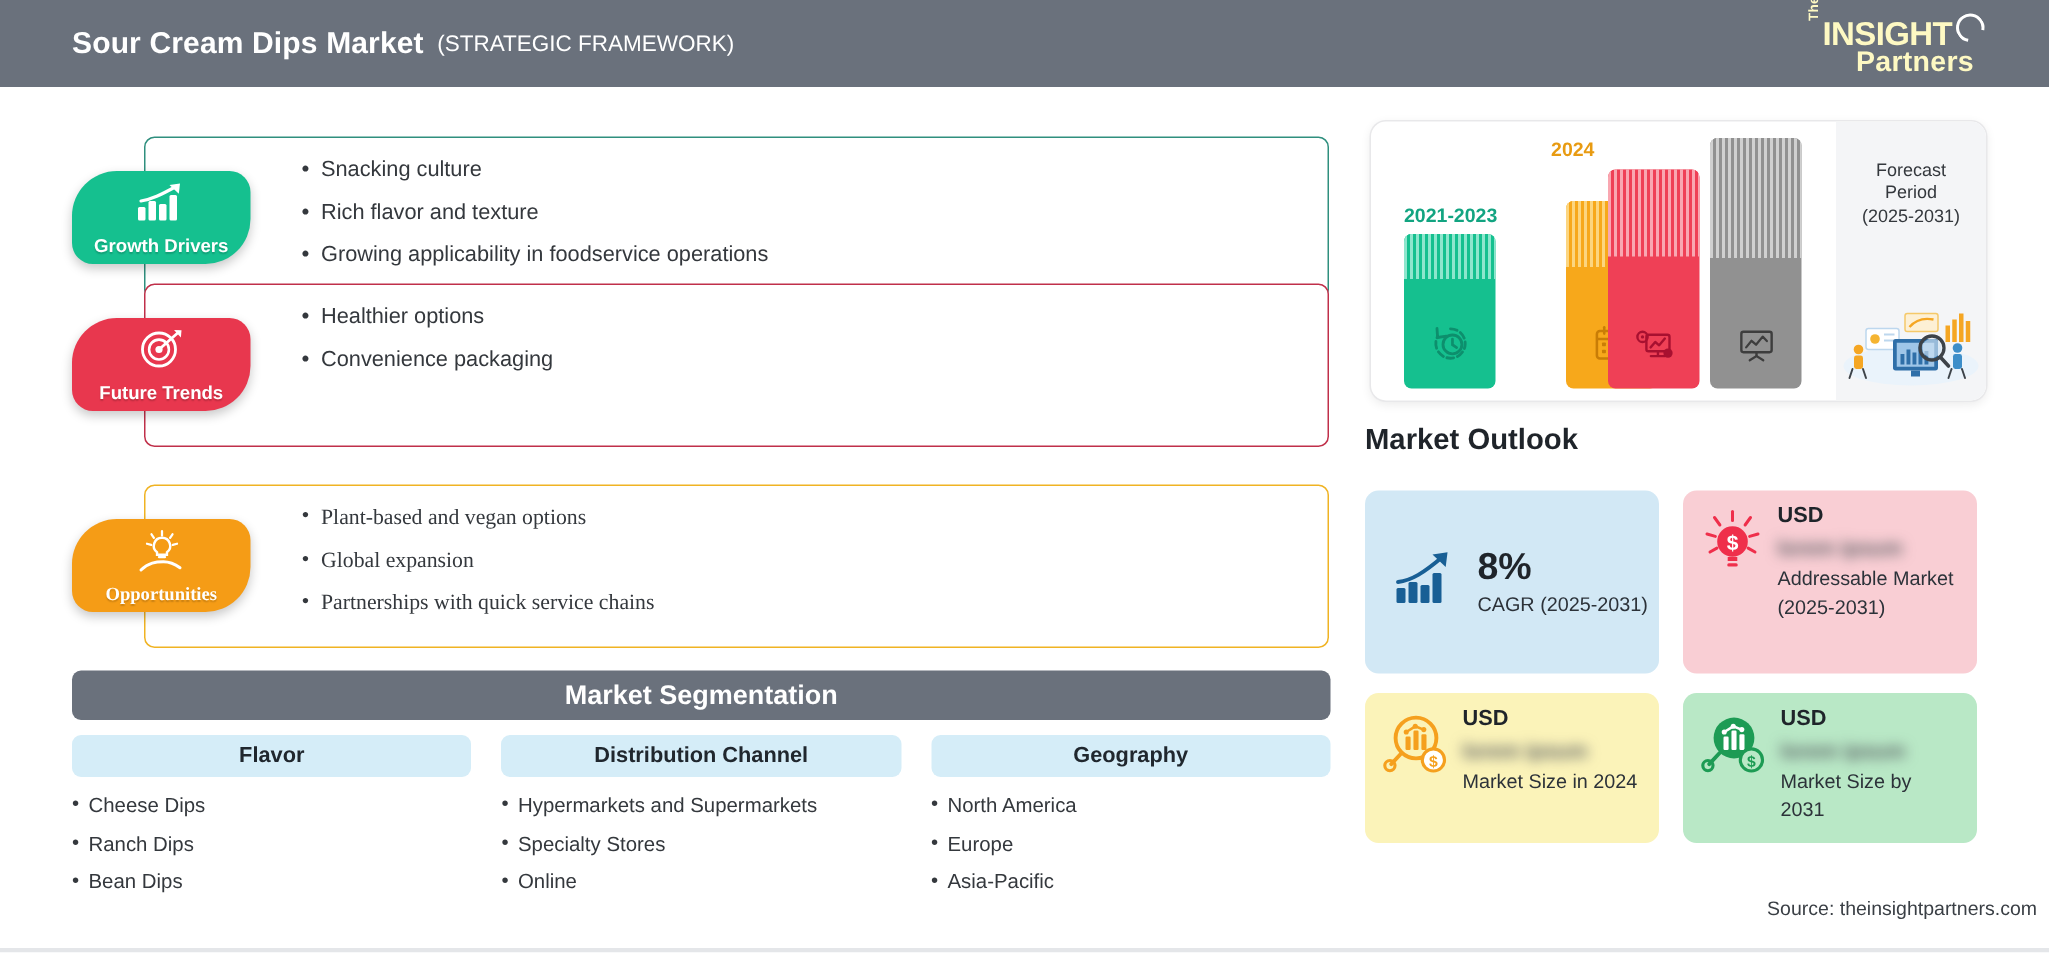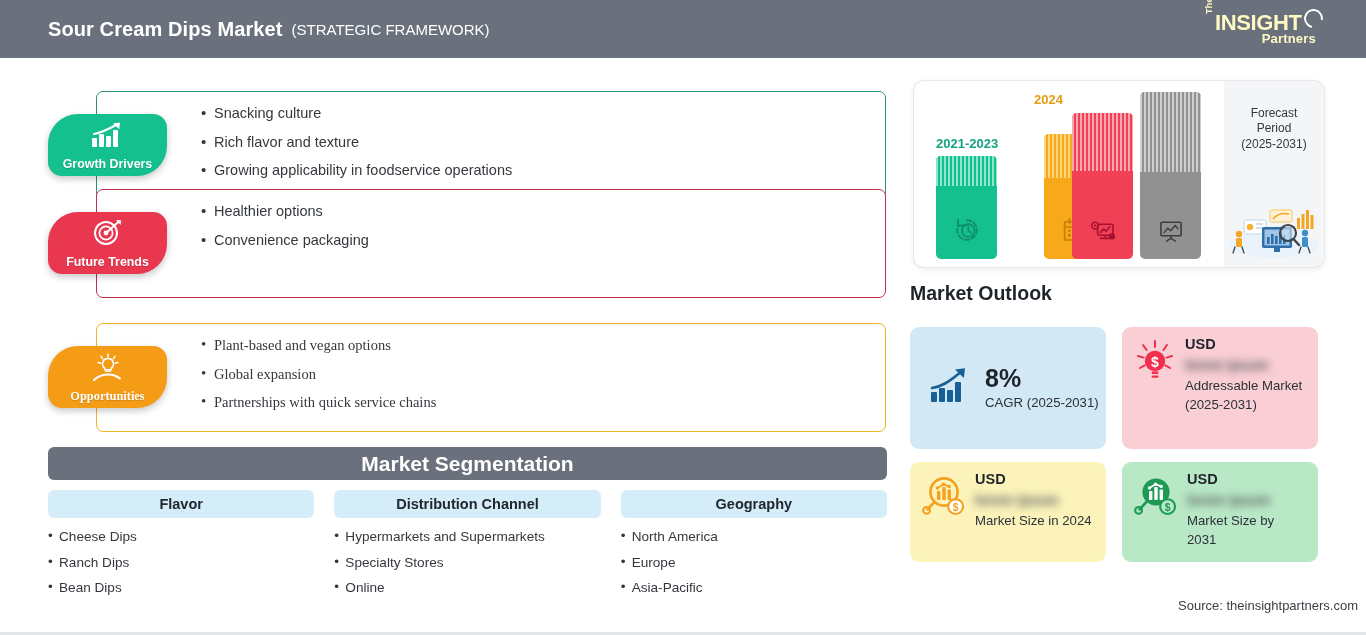--- a/index.html
+++ b/index.html
@@ -30,21 +30,21 @@
   .logo-the {
     position:absolute; left:0px; top:6px; font-size:9px; font-weight:bold;
     transform: rotate(-90deg); transform-origin: left top;
     letter-spacing:0.2px;
   }
   .logo-insight {
     position:absolute; left:11px; top:2px; font-size:22px; font-weight:bold;
     letter-spacing:-0.4px;
   }
   .logo-partners {
-    position:absolute; right:8px; top:23px; font-size:13px; font-weight:bold;
+    position:absolute; right:8px; top:23px; font-size:19px; font-weight:bold;
     letter-spacing:0.2px;
   }
   .logo-arc {
     position:absolute; right:1px; top:1px; width:19px; height:19px;
     border:2.4px solid #fff; border-radius:50%; border-bottom-color:transparent;
     transform: rotate(-35deg);
   }
 
   
   .left { position:absolute; left:0; top:58px; width:900px; height:577px; }
@@ -80,21 +80,21 @@
   .badge.red    { background:#e8374e; }
   .badge.orange { background:#f59c16; }
   .badge-label { font-size:12.4px; font-weight:bold; line-height:1; text-shadow:0 1px 1px rgba(0,0,0,.18); }
   .badge-icon  { position:absolute; top:7px; left:50%; transform:translateX(-50%); }
 
   
   .seg-header {
     position:absolute; left:48px; top:389px; width:839px; height:33px;
     background:#6a717c; border-radius:6px; color:#fff;
     display:flex; align-items:center; justify-content:center;
-    font-size:21px; font-weight:bold;
+    font-size:18px; font-weight:bold;
   }
   .seg-cols { position:absolute; left:48px; top:432px; width:839px; display:flex; }
   .seg-col { width:267px; margin-right:20px; }
   .seg-col:last-child { margin-right:0; }
   .seg-pill {
     height:28px; background:#d5edf8; border-radius:6px;
     display:flex; align-items:center; justify-content:center;
     font-size:14.5px; font-weight:bold; color:#20272e;
   }
   .seg-list { list-style:none; margin-top:12px; }

